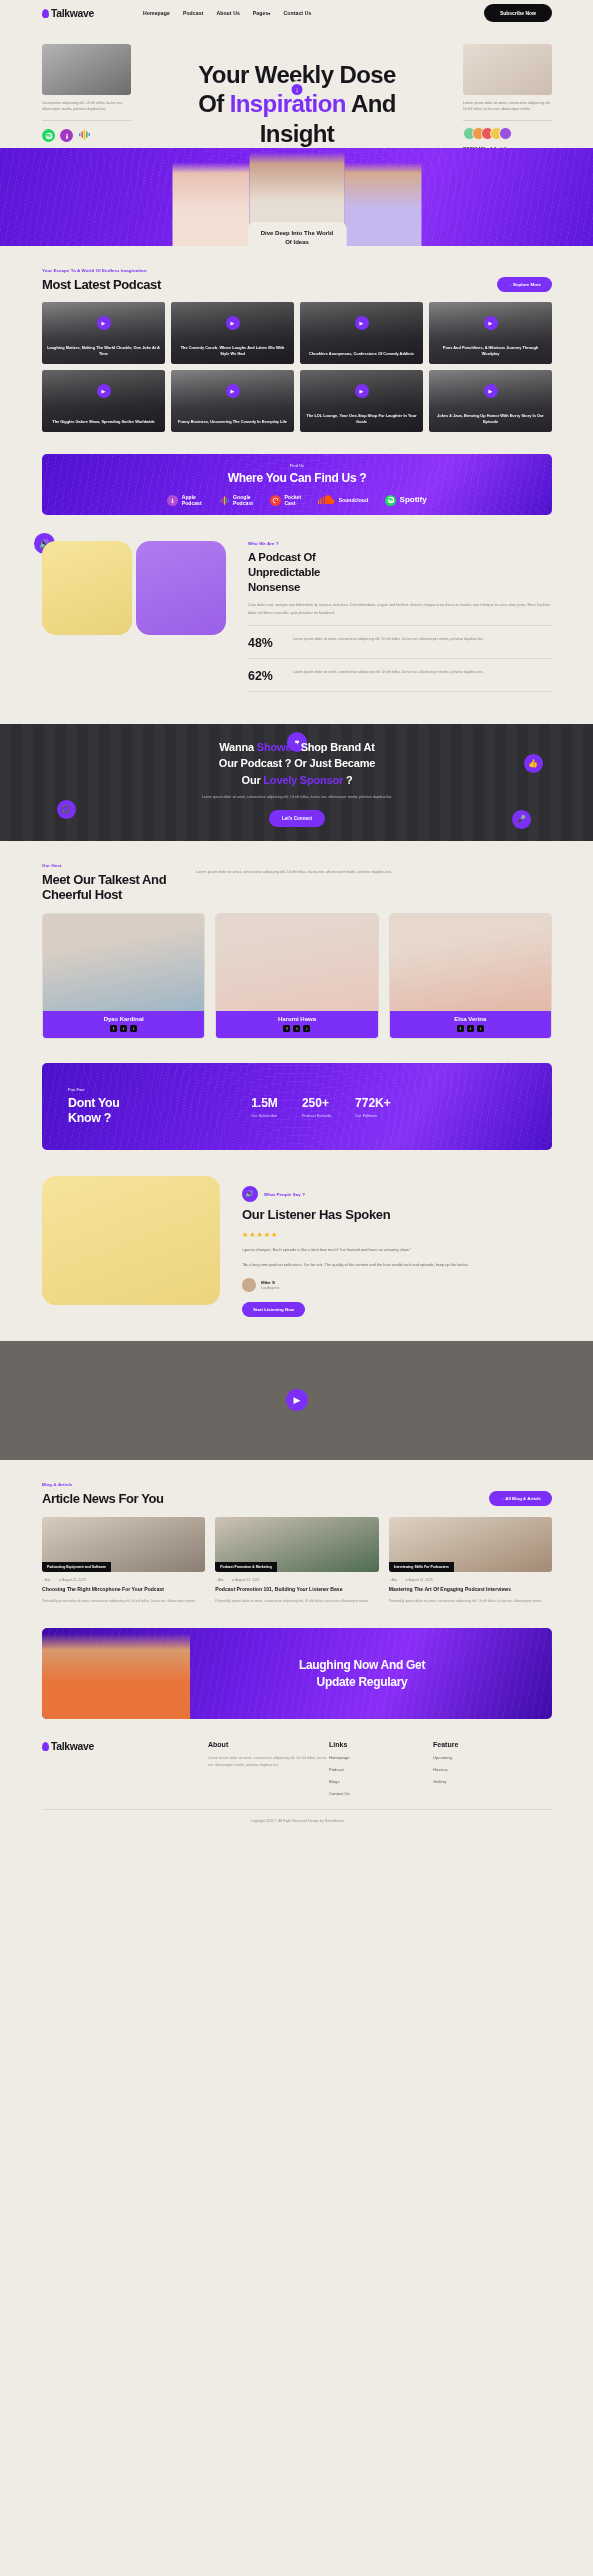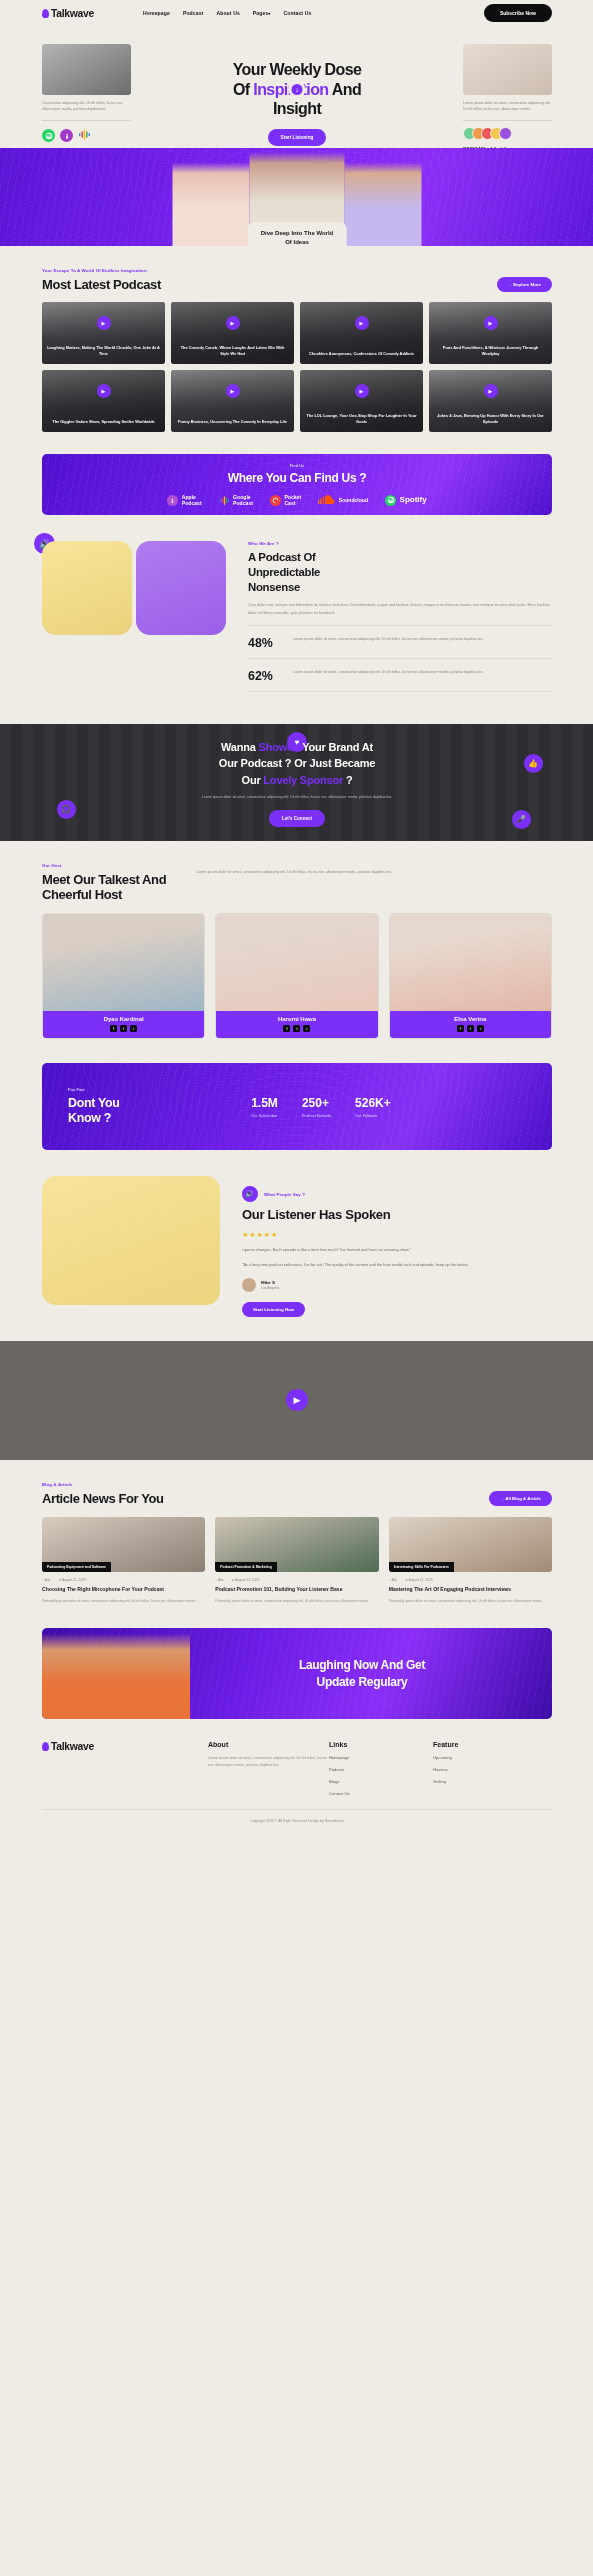--- a/index.html
+++ b/index.html
@@ -32,21 +32,21 @@
   .pl-ic { width:13px; height:13px; border-radius:50%; display:flex; align-items:center; justify-content:center; }
   .pl-spotify { background:#1ed760; }
   .pl-apple { background:#a238c6; }
   .stat-big { font-size:6px; font-weight:bold; margin-top:6px; }
   .stat-sub { font-size:3.5px; color:#8b8881; margin-top:2px; line-height:1.7; }
   .avatars { display:flex; }
   .av { width:13px; height:13px; border-radius:50%; margin-left:-4px; border:1.2px solid #efece6; }
   .av:first-child { margin-left:0; }
 
   .hero-center { flex:1; text-align:center; padding-top:16px; }
-  .hero-h1 { font-size:16px; line-height:1.22; font-weight:bold; letter-spacing:-0.6px; }
+  .hero-h1 { font-size:24px; line-height:1.22; font-weight:bold; letter-spacing:-0.6px; }
   .hl { color:#7b2ff7; }
   .btn-primary { margin-top:10px; background:#7b2ff7; color:#fff; border:none; border-radius:20px;
       font-size:4.7px; font-weight:bold; padding:6px 13px; }
 
   .hero-art { position:absolute; left:0; right:0; top:122px; height:98px; overflow:hidden;
       background:linear-gradient(110deg,#5b14d6 0%,#7a22ef 40%,#8a2ef7 70%,#5d16da 100%); }
   .wavebg { position:absolute; inset:0; opacity:.45;
       background:repeating-linear-gradient(100deg, rgba(255,255,255,.10) 0 1px, transparent 1px 7px); }
   .wavebg2 { position:absolute; inset:0; opacity:.33;
       background:repeating-radial-gradient(ellipse 297px 89px at 50% 130%, rgba(255,255,255,.16) 0 1px, transparent 1px 9px); }
@@ -437,21 +437,21 @@
     </div>
   </div>
 
   <div class="sponsor">
     <div class="faces"></div>
     <div class="sp-heart">♥</div>
     <div class="fl" style="right:51px; top:30px;">👍</div>
     <div class="fl" style="right:63px; bottom:12px; background:#7b2ff7;">🎤</div>
     <div class="fl" style="left:57px; bottom:22px;">🎧</div>
     <div class="sp-h">
-      <div><span>Wanna </span><span class="hl">Showed</span><span> Your Brand At</span></div>
+      <div><span>Wanna </span><span class="hl">Showed</span><span> Shop Brand At</span></div>
       <div>Our Podcast ? Or Just Became</div>
       <div><span>Our </span><span class="hl">Lovely Sponsor</span><span> ?</span></div>
     </div>
     <div class="sp-p">Lorem ipsum dolor sit amet, consectetur adipiscing elit. Ut elit tellus, luctus nec ullamcorper mattis, pulvinar dapibus leo.</div>
     <button class="sp-btn">Let's Connect</button>
   </div>
 
   <div class="container hosts">
     <div class="hosts-top">
       <div>
@@ -512,21 +512,21 @@
       <div class="fun-stats">
         <div class="fs">
           <div class="v">1.5M</div>
           <div class="k">Our Subscriber</div>
         </div>
         <div class="fs">
           <div class="v">250+</div>
           <div class="k">Podcast Episode</div>
         </div>
         <div class="fs">
-          <div class="v">526K+</div>
+          <div class="v">772K+</div>
           <div class="k">Our Follower</div>
         </div>
       </div>
     </div>
 
     <div class="testi">
       <div class="testi-media"></div>
       <div class="testi-body">
         <div style="display:flex;align-items:center;gap:6px">
           <span class="fl" style="position:relative;width:16px;height:16px;font-size:7px">🔊</span>

